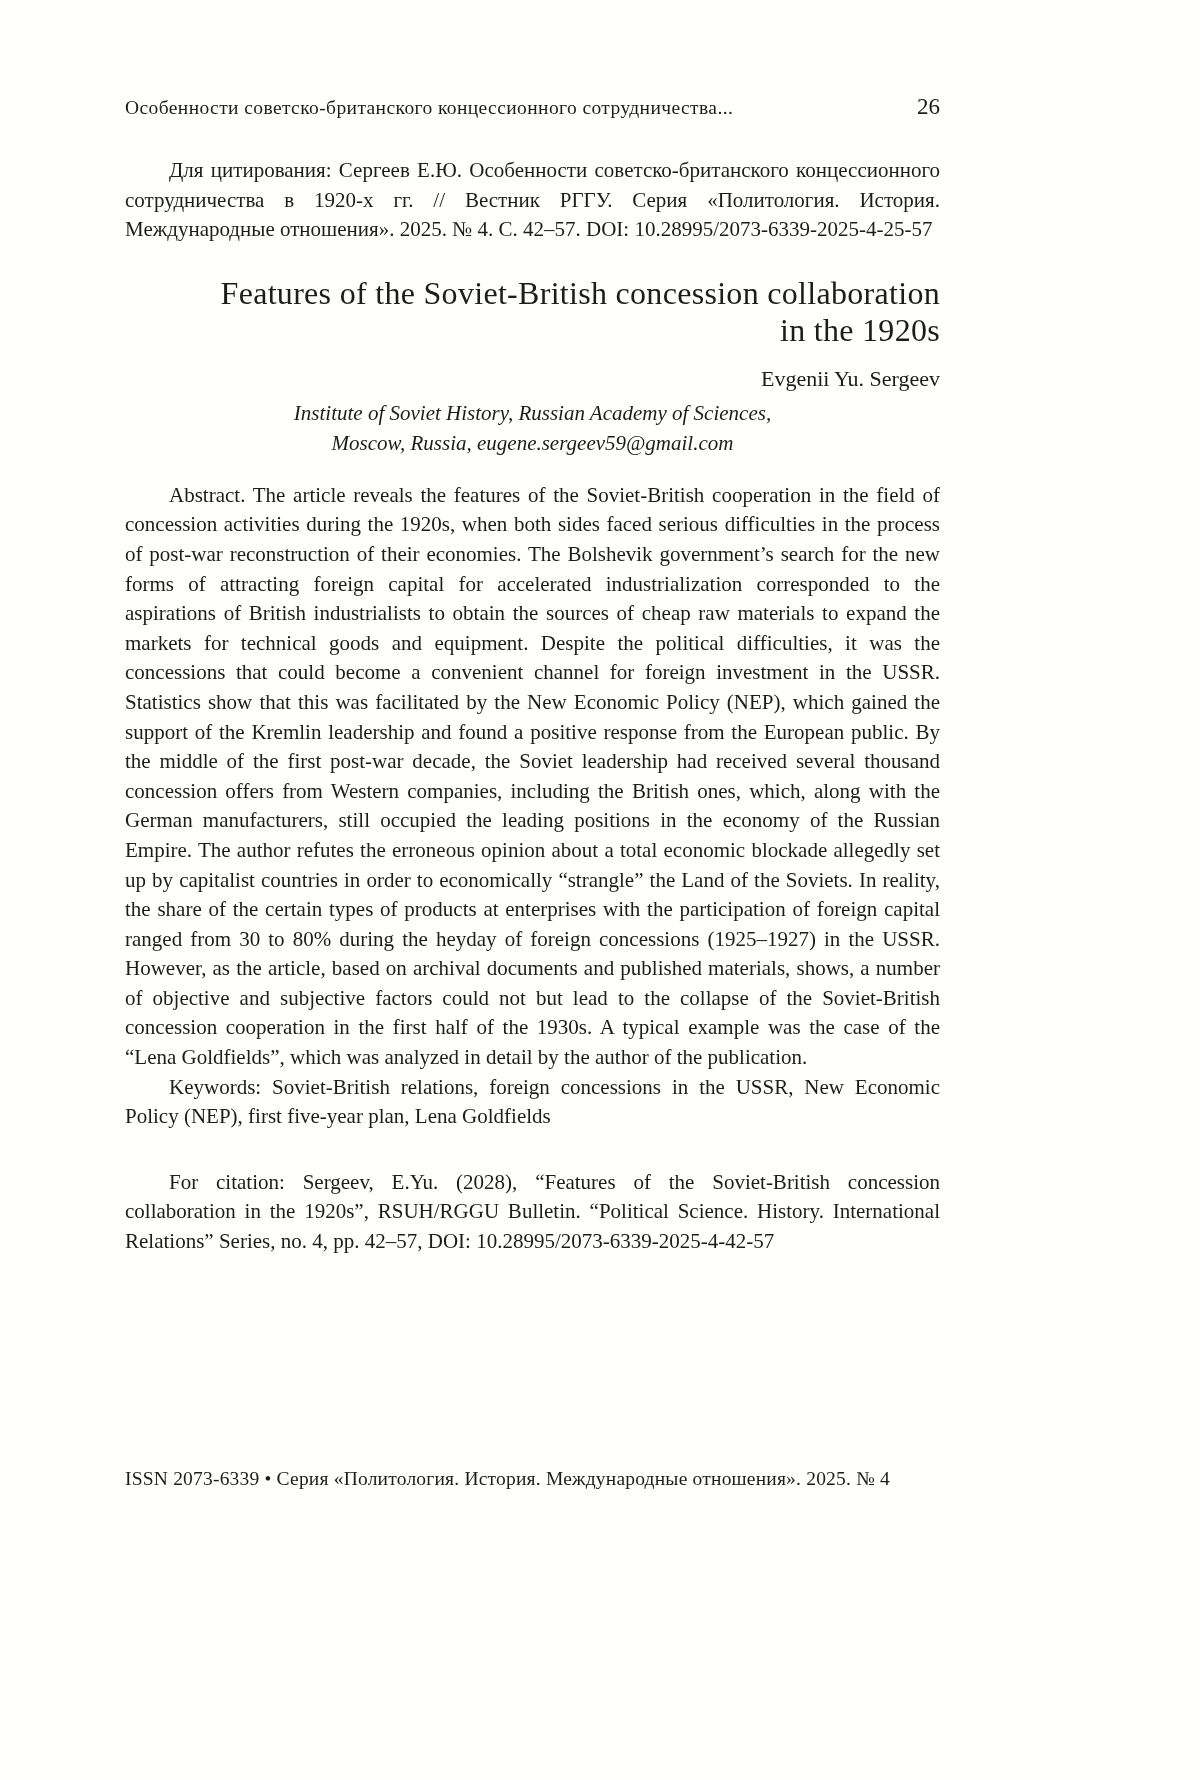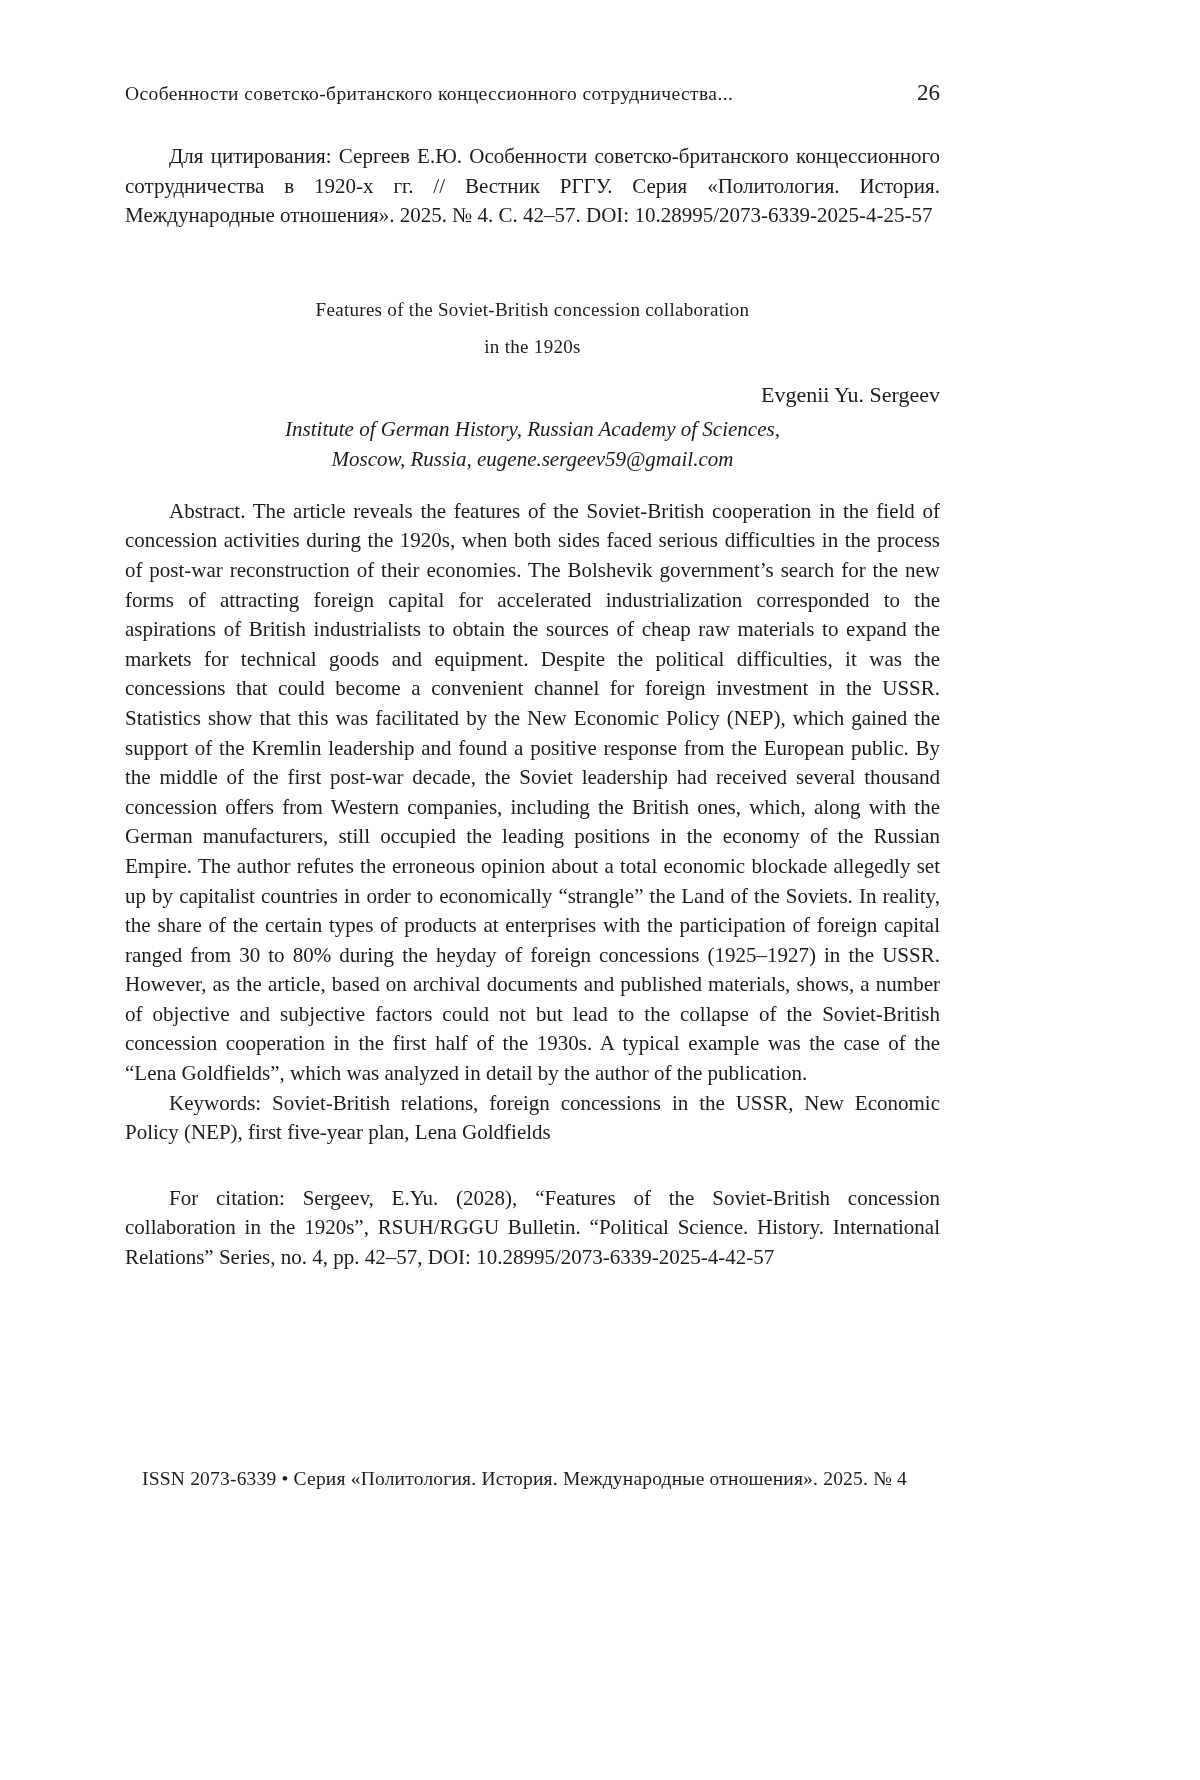--- a/index.html
+++ b/index.html
@@ -9,44 +9,44 @@
     width: 1200px;
     height: 1780px;
     background: #fffffe;
     color: #1c1c1c;
     font-family: "Liberation Serif", "DejaVu Serif", serif;
     overflow: hidden;
   }
   .content {
     position: absolute;
     left: 125px;
-    top: 0;
+    top: 14px;
     width: 815px;
   }
   .running-head {
     margin-top: 80px;
     display: flex;
     justify-content: space-between;
     align-items: baseline;
     font-size: 19.5px;
     letter-spacing: 0.4px;
   }
   .running-head .pageno { font-size: 23px; letter-spacing: 0; }
   p.body {
     font-size: 21px;
     line-height: 29.6px;
     text-align: justify;
     text-indent: 44px;
   }
   .citation-ru { margin-top: 36px; }
   .it { }
   .title {
-    margin-top: 60px;
-    text-align: center;
-    font-size: 19px;
+    margin-top: 30px;
+    text-align: right;
+    font-size: 32px;
     line-height: 37px;
     letter-spacing: 0.3px;
   }
   .author {
     margin-top: 15px;
     text-align: right;
     font-size: 22px;
     line-height: 30px;
   }
   .affiliation {
@@ -54,21 +54,21 @@
     text-align: center;
     font-style: italic;
     font-size: 21px;
     line-height: 30px;
   }
   .abstract { margin-top: 23px; }
   .keywords { margin-top: 0; }
   .citation-en { margin-top: 36px; }
   .footer {
     position: absolute;
-    left: 142px;
+    left: 125px;
     top: 1466px;
     width: 815px;
     font-size: 19.5px;
     line-height: 26px;
     letter-spacing: 0.2px;
   }
 </style>
 </head>
 <body>
 
@@ -83,21 +83,21 @@
     <p class="body citation-ru"><span class="it">Для цитирования</span><span>: </span><span class="it">Сергеев Е.Ю.</span><span> Особенности советско-британского концессионного сотрудничества в 1920-х гг. // Вестник РГГУ. Серия «Политология. История. Международные отношения». 2025. № 4. С. 42–57. DOI: 10.28995/2073-6339-2025-4-25-57</span></p>
 
     <div class="title">
       <span>Features of the Soviet-British concession collaboration</span><br>
       <span>in the 1920s</span>
     </div>
 
     <div class="author">Evgenii Yu. Sergeev</div>
 
     <div class="affiliation">
-      <span>Institute of German History, Russian Academy of Sciences,</span><br>
+      <span>Institute of Soviet History, Russian Academy of Sciences,</span><br>
       <span>Moscow, Russia, eugene.sergeev59@gmail.com</span>
     </div>
 
     <p class="body abstract"><span class="it">Abstract.</span><span> The article reveals the features of the Soviet-British cooperation in the field of concession activities during the 1920s, when both sides faced serious difficulties in the process of post-war reconstruction of their economies. The Bolshevik government’s search for the new forms of attracting foreign capital for accelerated industrialization corresponded to the aspirations of British industrialists to obtain the sources of cheap raw materials to expand the markets for technical goods and equipment. Despite the political difficulties, it was the concessions that could become a convenient channel for foreign investment in the USSR. Statistics show that this was facilitated by the New Economic Policy (NEP), which gained the support of the Kremlin leadership and found a positive response from the European public. By the middle of the first post-war decade, the Soviet leadership had received several thousand concession offers from Western companies, including the British ones, which, along with the German manufacturers, still occupied the leading positions in the economy of the Russian Empire. The author refutes the erroneous opinion about a total economic blockade allegedly set up by capitalist countries in order to economically “strangle” the Land of the Soviets. In reality, the share of the certain types of products at enterprises with the participation of foreign capital ranged from 30 to 80% during the heyday of foreign concessions (1925–1927) in the USSR. However, as the article, based on archival documents and published materials, shows, a number of objective and subjective factors could not but lead to the collapse of the Soviet-British concession cooperation in the first half of the 1930s. A typical example was the case of the “Lena Goldfields”, which was analyzed in detail by the author of the publication.</span></p>
 
     <p class="body keywords"><span class="it">Keywords</span><span>: Soviet-British relations, foreign concessions in the USSR, New Economic Policy (NEP), first five-year plan, Lena Goldfields</span></p>
 
     <p class="body citation-en"><span class="it">For citation</span><span>: Sergeev, E.Yu. (2028), “Features of the Soviet-British concession collaboration in the 1920s”, </span><span class="it">RSUH/RGGU Bulletin. “Political Science. History. International Relations” Series</span><span>, no. 4, pp. 42–57, DOI: 10.28995/2073-6339-2025-4-42-57</span></p>
 
   </div>

